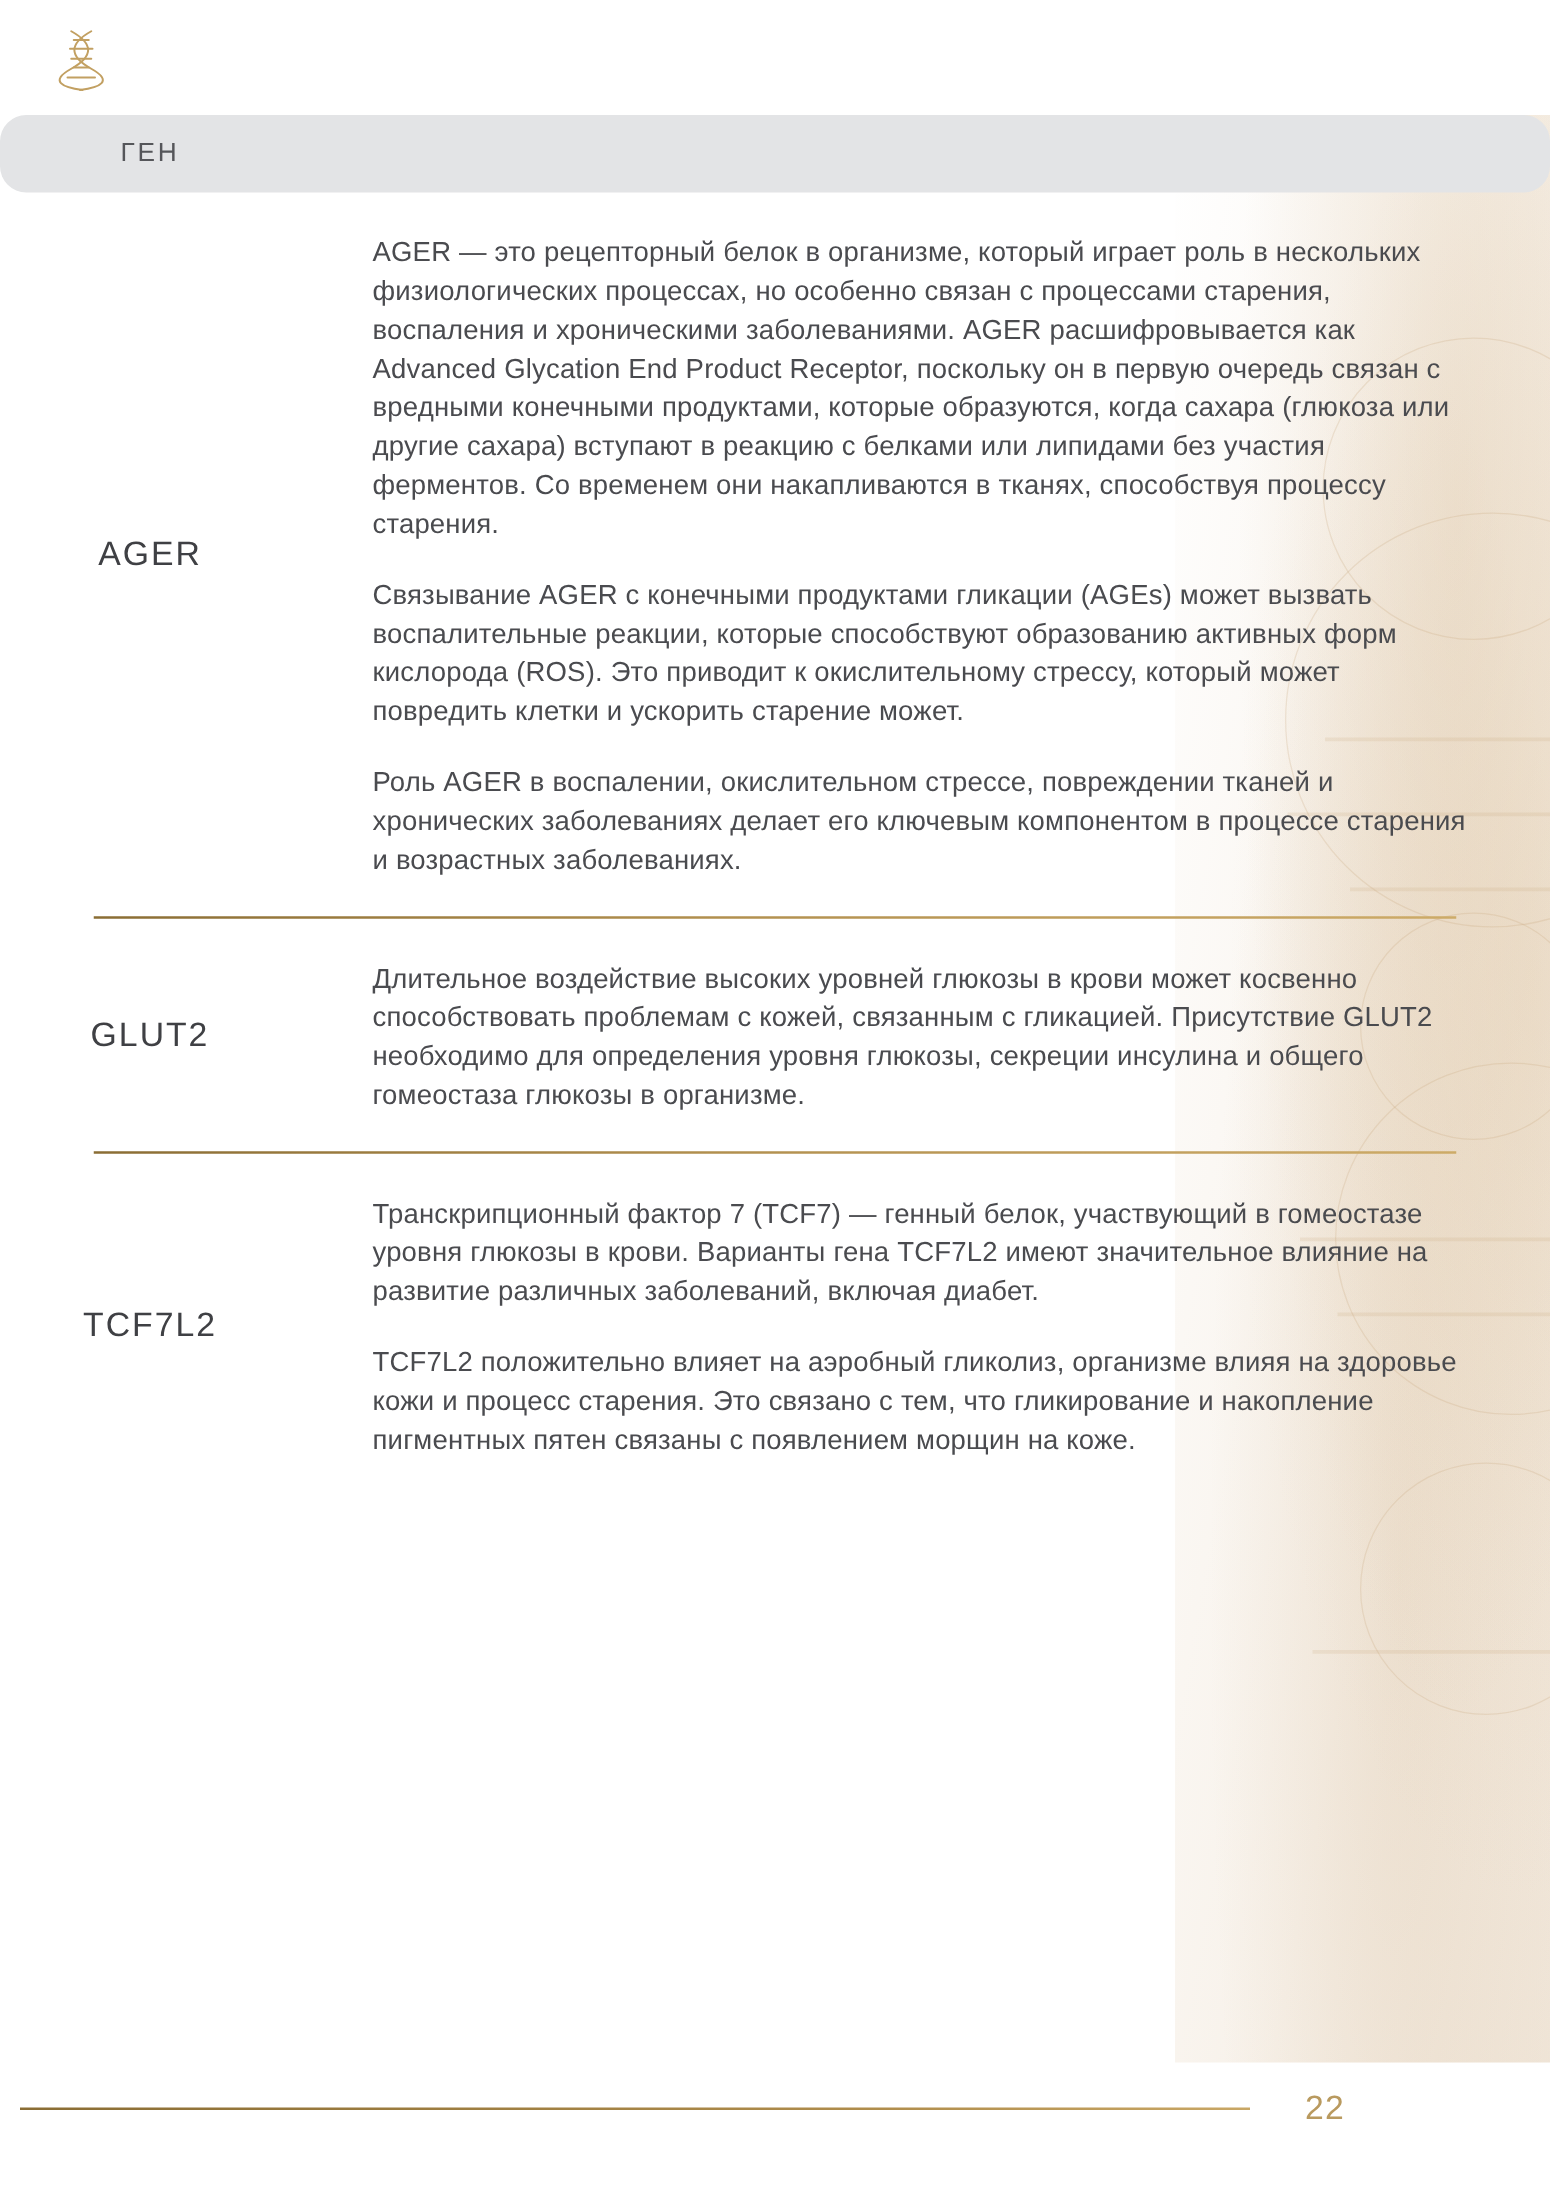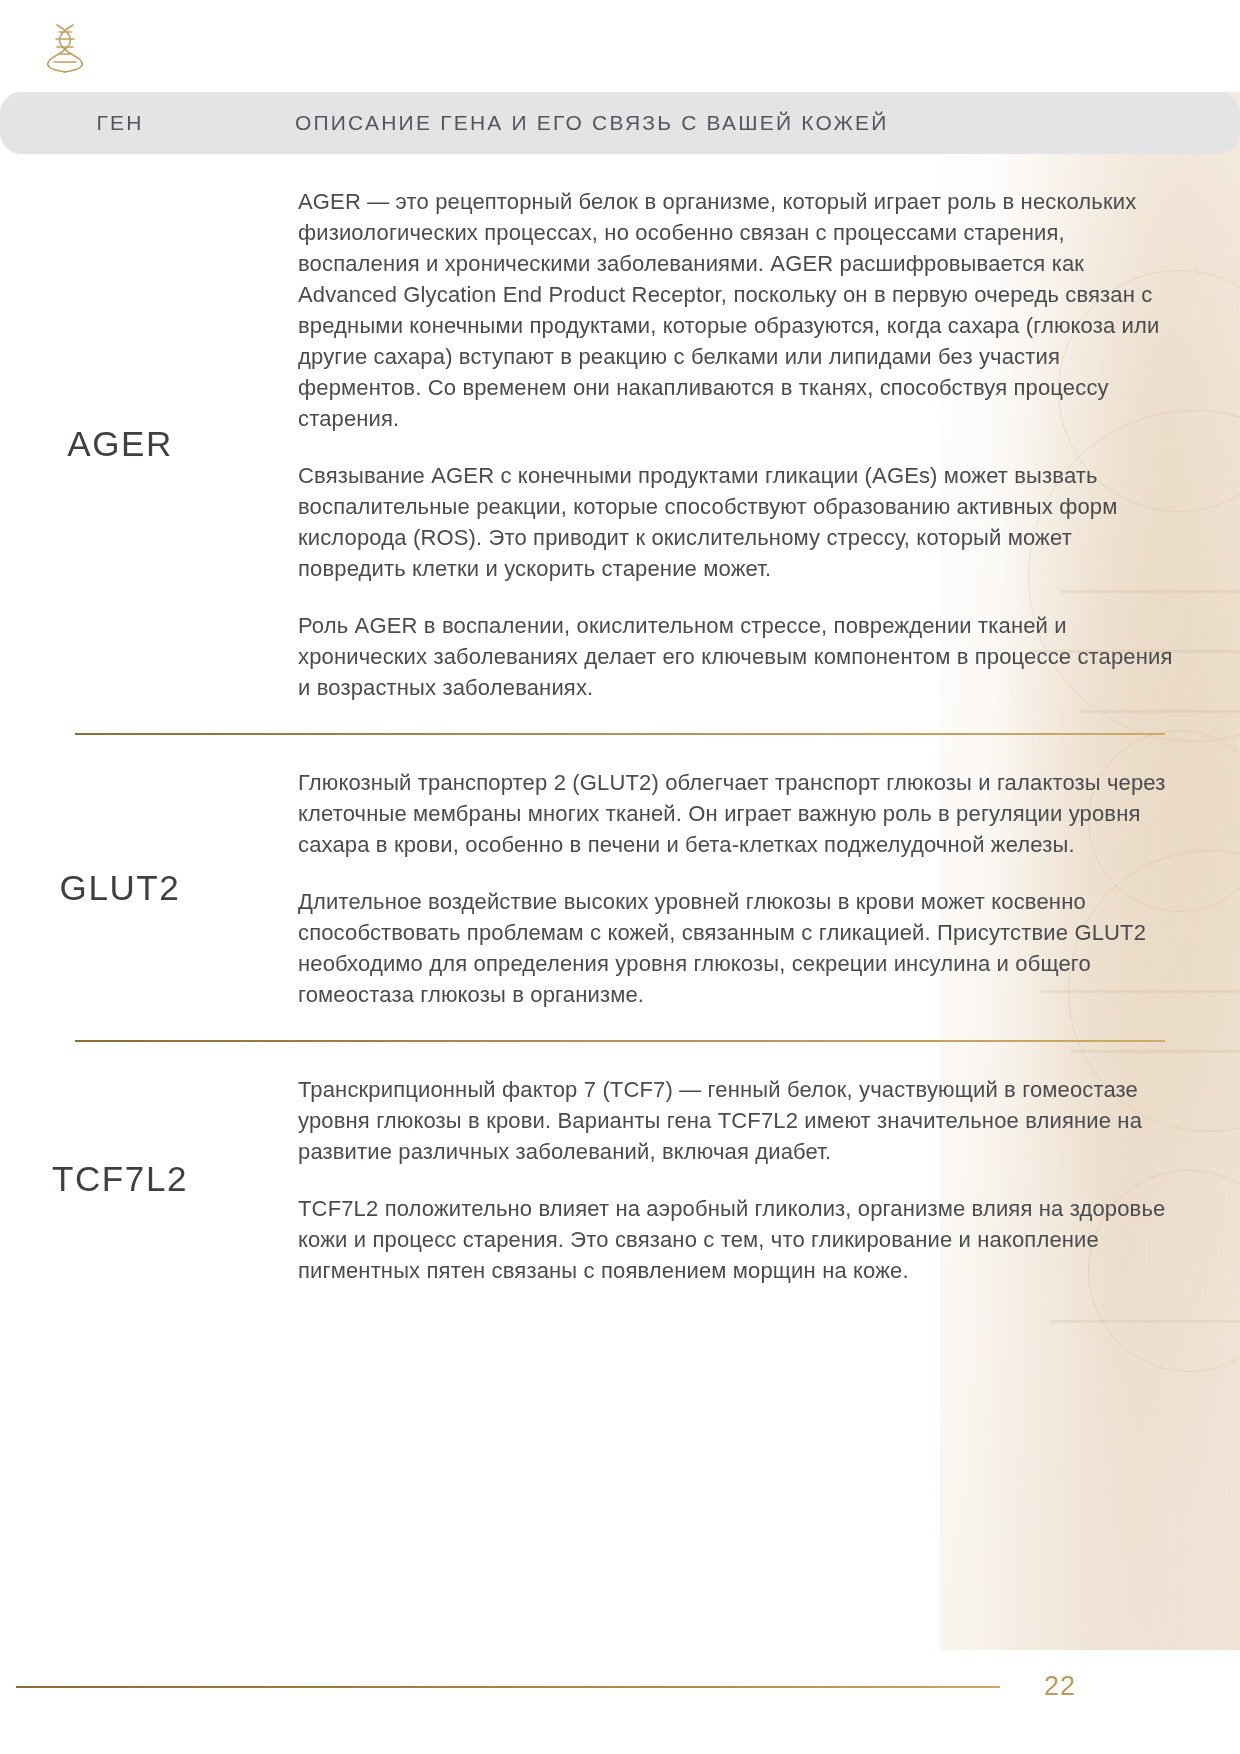--- a/index.html
+++ b/index.html
@@ -99,21 +99,21 @@
     display: flex;
     align-items: stretch;
     position: relative;
   }
   .row-gene {
     width: 240px;
     flex: 0 0 240px;
     display: flex;
     align-items: center;
     justify-content: center;
-    font-size: 35px;
+    font-size: 27px;
     letter-spacing: 1.6px;
     color: #3f4044;
     font-weight: 400;
   }
   .row-desc {
     flex: 1;
     padding: 32px 60px 30px 58px;
   }
   .para {
     font-size: 22px;
@@ -184,40 +184,38 @@
       <path d="M14 17 L32 17"></path>
       <path d="M15 25 L31 25"></path>
       <path d="M17 32 L29 32"></path>
       <path d="M12 40 L34 40"></path>
     </g>
   </svg>
 </div>
 
 <div class="table-head">
   <div class="th-gene">ГЕН</div>
-  <div class="th-desc">ОПИСАНИЕ ГЕНА И ЕГО СВЯЗЬ С ВАШЕЙ КОЖЕЙ</div>
 </div>
 
 <div class="rows">
 
   <div class="row">
     <div class="row-gene">AGER</div>
     <div class="row-desc">
       <p class="para">AGER — это рецепторный белок в организме, который играет роль в нескольких физиологических процессах, но особенно связан с процессами старения, воспаления и хроническими заболеваниями. AGER расшифровывается как Advanced Glycation End Product Receptor, поскольку он в первую очередь связан с вредными конечными продуктами, которые образуются, когда сахара (глюкоза или другие сахара) вступают в реакцию с белками или липидами без участия ферментов. Со временем они накапливаются в тканях, способствуя процессу старения.</p>
       <p class="para">Связывание AGER с конечными продуктами гликации (AGEs) может вызвать воспалительные реакции, которые способствуют образованию активных форм кислорода (ROS). Это приводит к окислительному стрессу, который может повредить клетки и ускорить старение может.</p>
       <p class="para">Роль AGER в воспалении, окислительном стрессе, повреждении тканей и хронических заболеваниях делает его ключевым компонентом в процессе старения и возрастных заболеваниях.</p>
     </div>
   </div>
 
   <div class="divider"></div>
 
   <div class="row">
     <div class="row-gene">GLUT2</div>
     <div class="row-desc">
-      <p class="para">Глюкозный транспортер 2 (GLUT2) облегчает транспорт глюкозы и галактозы через клеточные мембраны многих тканей. Он играет важную роль в регуляции уровня сахара в крови, особенно в печени и бета-клетках поджелудочной железы.</p>
       <p class="para">Длительное воздействие высоких уровней глюкозы в крови может косвенно способствовать проблемам с кожей, связанным с гликацией. Присутствие GLUT2 необходимо для определения уровня глюкозы, секреции инсулина и общего гомеостаза глюкозы в организме.</p>
     </div>
   </div>
 
   <div class="divider"></div>
 
   <div class="row">
     <div class="row-gene">TCF7L2</div>
     <div class="row-desc">
       <p class="para">Транскрипционный фактор 7 (TCF7) — генный белок, участвующий в гомеостазе уровня глюкозы в крови. Варианты гена TCF7L2 имеют значительное влияние на развитие различных заболеваний, включая диабет.</p>

